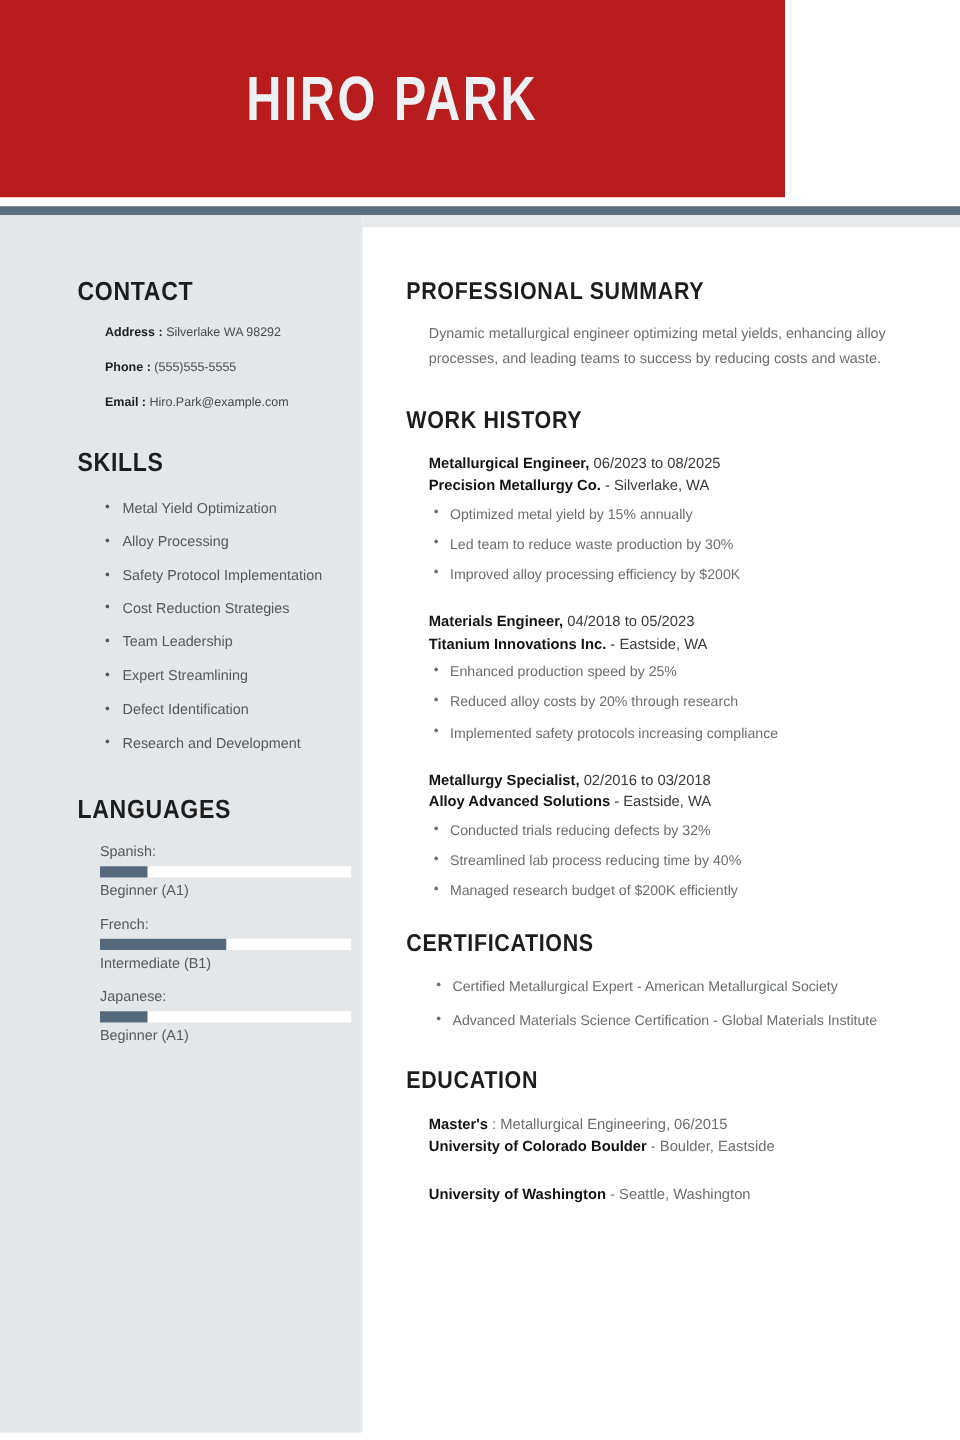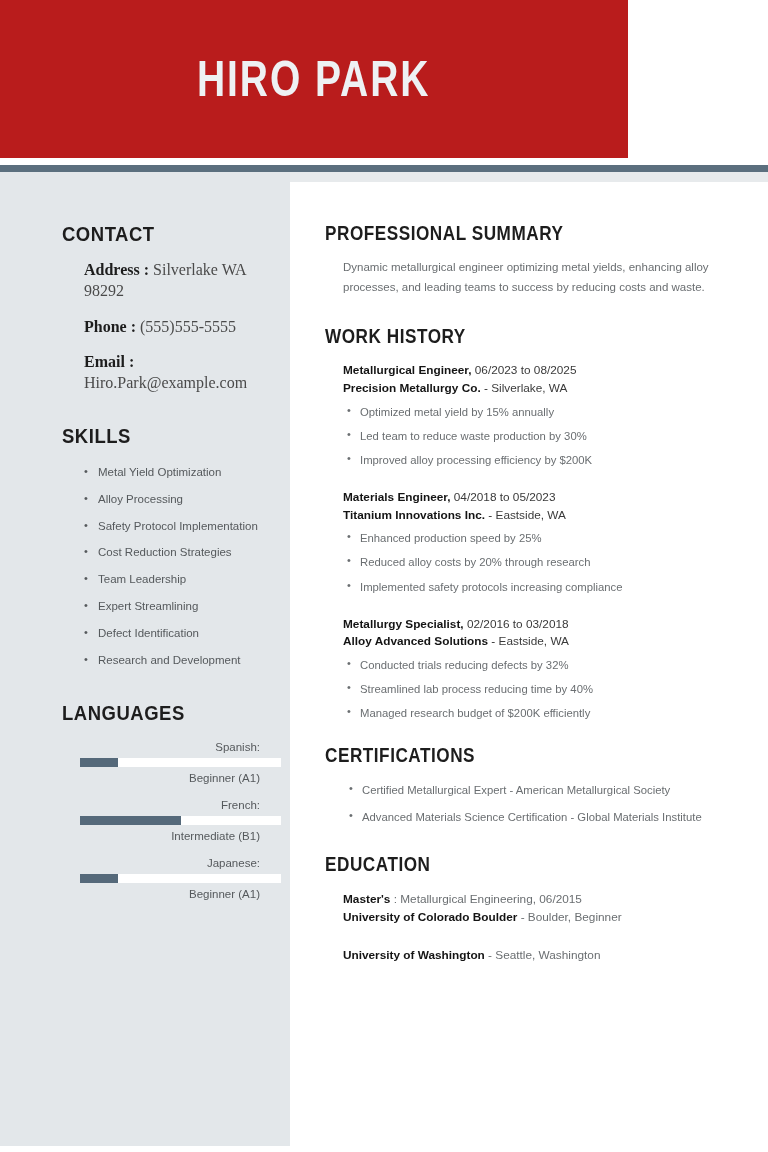--- a/index.html
+++ b/index.html
@@ -107,25 +107,24 @@
     margin: 0 0 14px 0;
   }
   .sec-head.main-head {
     font-size: 19.5px;
     margin-bottom: 12px;
   }
   .sec-block { margin-bottom: 30px; }
 
   
   .contact-line {
-    font-size: 16px;
+    font-size: 10px;
     color: #4a4a4a;
     margin: 0 0 15px 22px;
     line-height: 1.3;
-    font-family: Liberation Serif, serif;
   }
   .contact-line .lbl {
     font-weight: bold;
     color: #1d1d1d;
   }
 
   
   .skill-list {
     list-style: none;
     margin: 0;
@@ -142,21 +141,21 @@
   .skill-list li::before {
     content: "\2022";
     position: absolute;
     left: 0;
     top: -1px;
     color: #55595c;
     font-size: 11px;
   }
 
   
-  .lang-item { margin: 0 0 15px 18px; text-align: right; }
+  .lang-item { margin: 0 0 15px 18px; }
   .lang-name {
     font-size: 11.5px;
     color: #55595c;
     margin-bottom: 5px;
   }
   .lang-track {
     position: relative;
     width: 201px;
     height: 9px;
     background: #ffffff;
@@ -408,21 +407,21 @@
       <div class="sec-head main-head" style="margin-bottom:14px;">EDUCATION</div>
 
       <div class="edu">
         <div class="edu-line1">
           <span class="strong">Master's</span>
           <span class="light">: Metallurgical Engineering, 06/2015</span>
         </div>
         <div class="edu-line2">
           <span class="strong">University of Colorado Boulder</span>
           <span class="light">-</span>
-          <span class="light">Boulder, Beginner</span>
+          <span class="light">Boulder, Eastside</span>
         </div>
       </div>
 
       <div class="edu">
         <div class="edu-line2">
           <span class="strong">University of Washington</span>
           <span class="light">-</span>
           <span class="light">Seattle, Washington</span>
         </div>
       </div>

